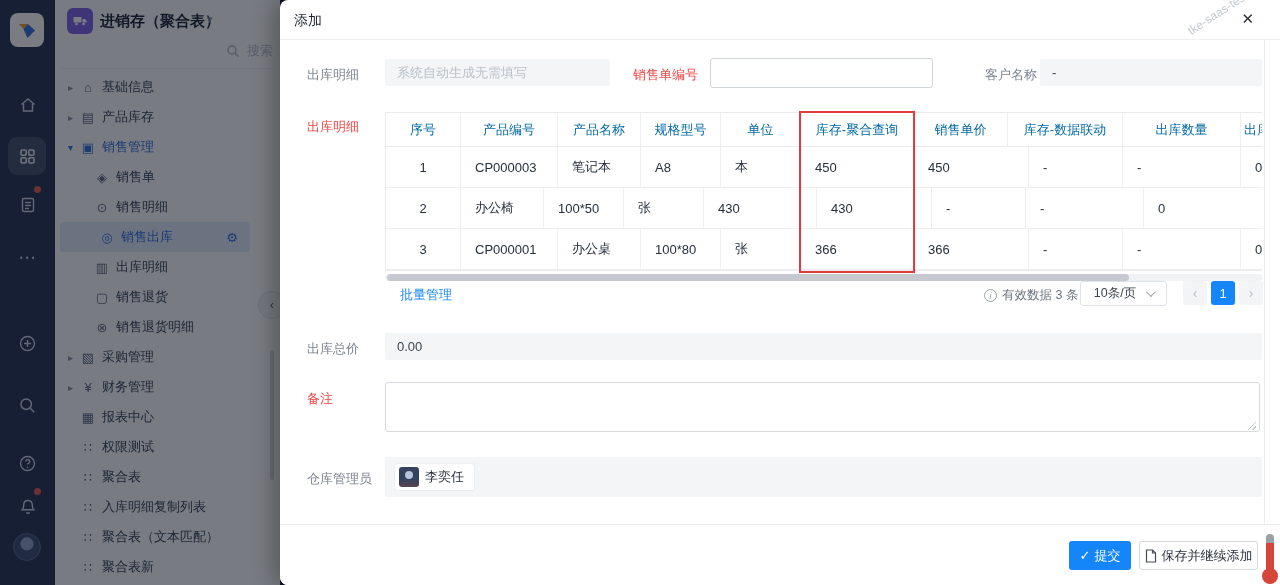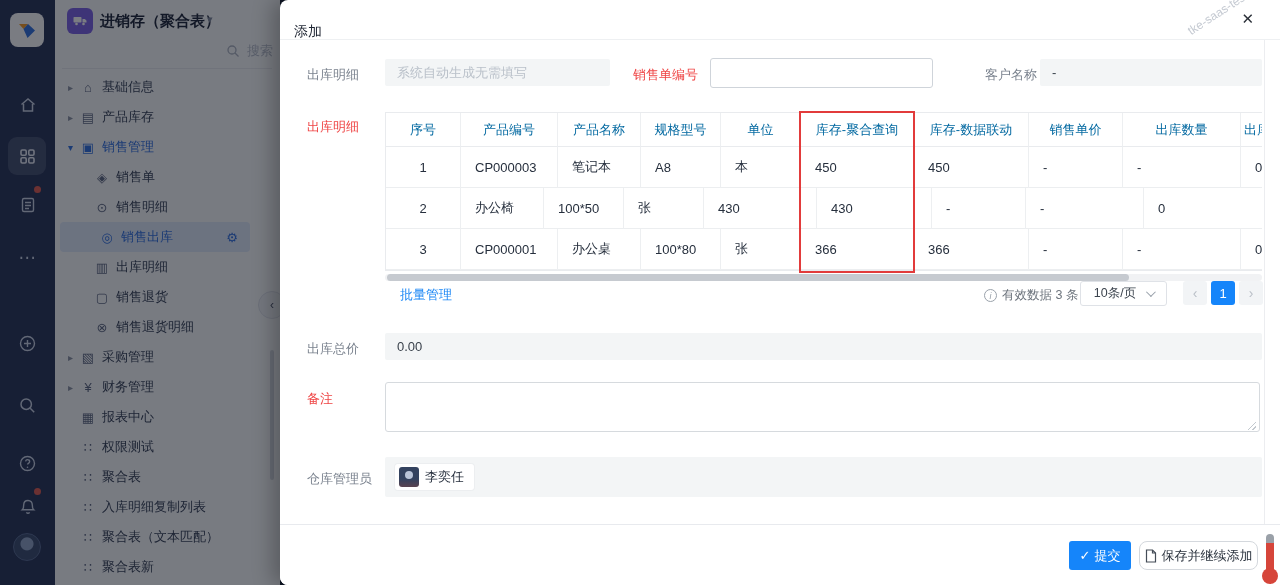--- a/index.html
+++ b/index.html
@@ -42,21 +42,21 @@
   #collapse { position:absolute; left:258px; top:291px; width:28px; height:28px; border-radius:50%; background:#f2f4f7;
     border:1px solid #dfe3ea; color:#4a5468; font-size:12px; display:flex; align-items:center; justify-content:center; z-index:1; }
 
   
   #mask { position:absolute; left:0; top:0; width:280px; height:585px; background:rgba(13,17,28,.55); z-index:2; }
 
   
   #drawer { position:absolute; left:280px; top:0; width:1000px; height:585px; background:#fff;
     border-radius:8px 0 0 8px; box-shadow:-8px 0 20px rgba(0,0,0,.25); z-index:3; }
   #m-head { position:absolute; left:0; top:0; width:100%; height:40px; border-bottom:1px solid #eef0f2; }
-  #m-title { position:absolute; left:14px; top:12px; font-size:14px; color:#1f2633;margin-top:11px; }
+  #m-title { position:absolute; left:14px; top:12px; font-size:14px; color:#1f2633; }
   #m-close { position:absolute; right:26px; top:10px; font-size:15px; color:#2b3038; cursor:pointer; }
   #watermark { position:absolute; left:905px; top:26px; color:#c5cad2; font-size:12px;
     transform:rotate(-33deg); transform-origin:left top; white-space:nowrap; }
 
   .flabel { position:absolute; font-size:13px; color:#7a828e; }
   .flabel.req { color:#ef4444; font-weight:normal; }
   .dis-input { position:absolute; background:#f3f5f6; border-radius:2px; height:27px; font-size:13px;
     display:flex; align-items:center; padding-left:12px; color:#3a424c; }
   .ph { color:#b9c0c9; }
   #sales-input { position:absolute; left:430px; top:58px; width:223px; height:30px; border:1px solid #cfd4da;
@@ -106,21 +106,21 @@
   #mgr-name { font-size:13px; color:#262f3d; }
 
   
   #v-gutter { position:absolute; left:984px; top:40px; width:16px; height:484px; border-left:1px solid #ecedf0; background:#fff; }
 
   
   #m-foot { position:absolute; left:0; top:524px; width:100%; height:61px; background:#fff; border-top:1px solid #e8eaee; border-radius:0 0 0 8px; }
   #btn-submit { position:absolute; right:149px; top:16px; width:62px; height:29px; background:#1585fa; color:#fff;
     border:none; border-radius:3px; font-size:13px; display:flex; align-items:center; justify-content:center; gap:4px; cursor:pointer; }
   #btn-save { position:absolute; right:22px; top:16px; width:119px; height:29px; background:#fff; color:#2b333e;
-    border:1px solid #d4d8dd; border-radius:8px; font-size:13px; display:flex; align-items:center; justify-content:center; gap:5px; cursor:pointer; }
+    border:1px solid #d4d8dd; border-radius:3px; font-size:13px; display:flex; align-items:center; justify-content:center; gap:5px; cursor:pointer; }
 
   
   #thermo { position:absolute; left:1262px; top:534px; width:16px; height:50px; z-index:9; }
   #thermo .tip { position:absolute; left:4px; top:0; width:8px; height:13px; background:#9aa0a8; border-radius:4px 4px 0 0; }
   #thermo .stem { position:absolute; left:4px; top:9px; width:8px; height:30px; background:#d6453a; }
   #thermo .bulb { position:absolute; left:0; top:34px; width:16px; height:16px; border-radius:50%; background:#d6453a; }
 </style>
 </head>
 <body>
 
@@ -315,22 +315,22 @@
   <span class="flabel req" style="left:27px; top:118px">出库明细</span>
   <div id="tbl-wrap">
     <div id="tbl">
       <div class="tr thead">
         <div class="tc c0">序号</div>
         <div class="tc c1">产品编号</div>
         <div class="tc c2">产品名称</div>
         <div class="tc c3">规格型号</div>
         <div class="tc c4">单位</div>
         <div class="tc c5">库存-聚合查询</div>
+        <div class="tc c7">销售单价</div>
         <div class="tc c6">库存-数据联动</div>
-        <div class="tc c7">销售单价</div>
         <div class="tc c8">出库数量</div>
         <div class="tc c9">出库</div>
       </div>
       <div class="tbody">
         <div class="tr">
           <div class="tc c0 ctr">1</div>
           <div class="tc c1">CP000003</div>
           <div class="tc c2">笔记本</div>
           <div class="tc c3">A8</div>
           <div class="tc c4">本</div>

